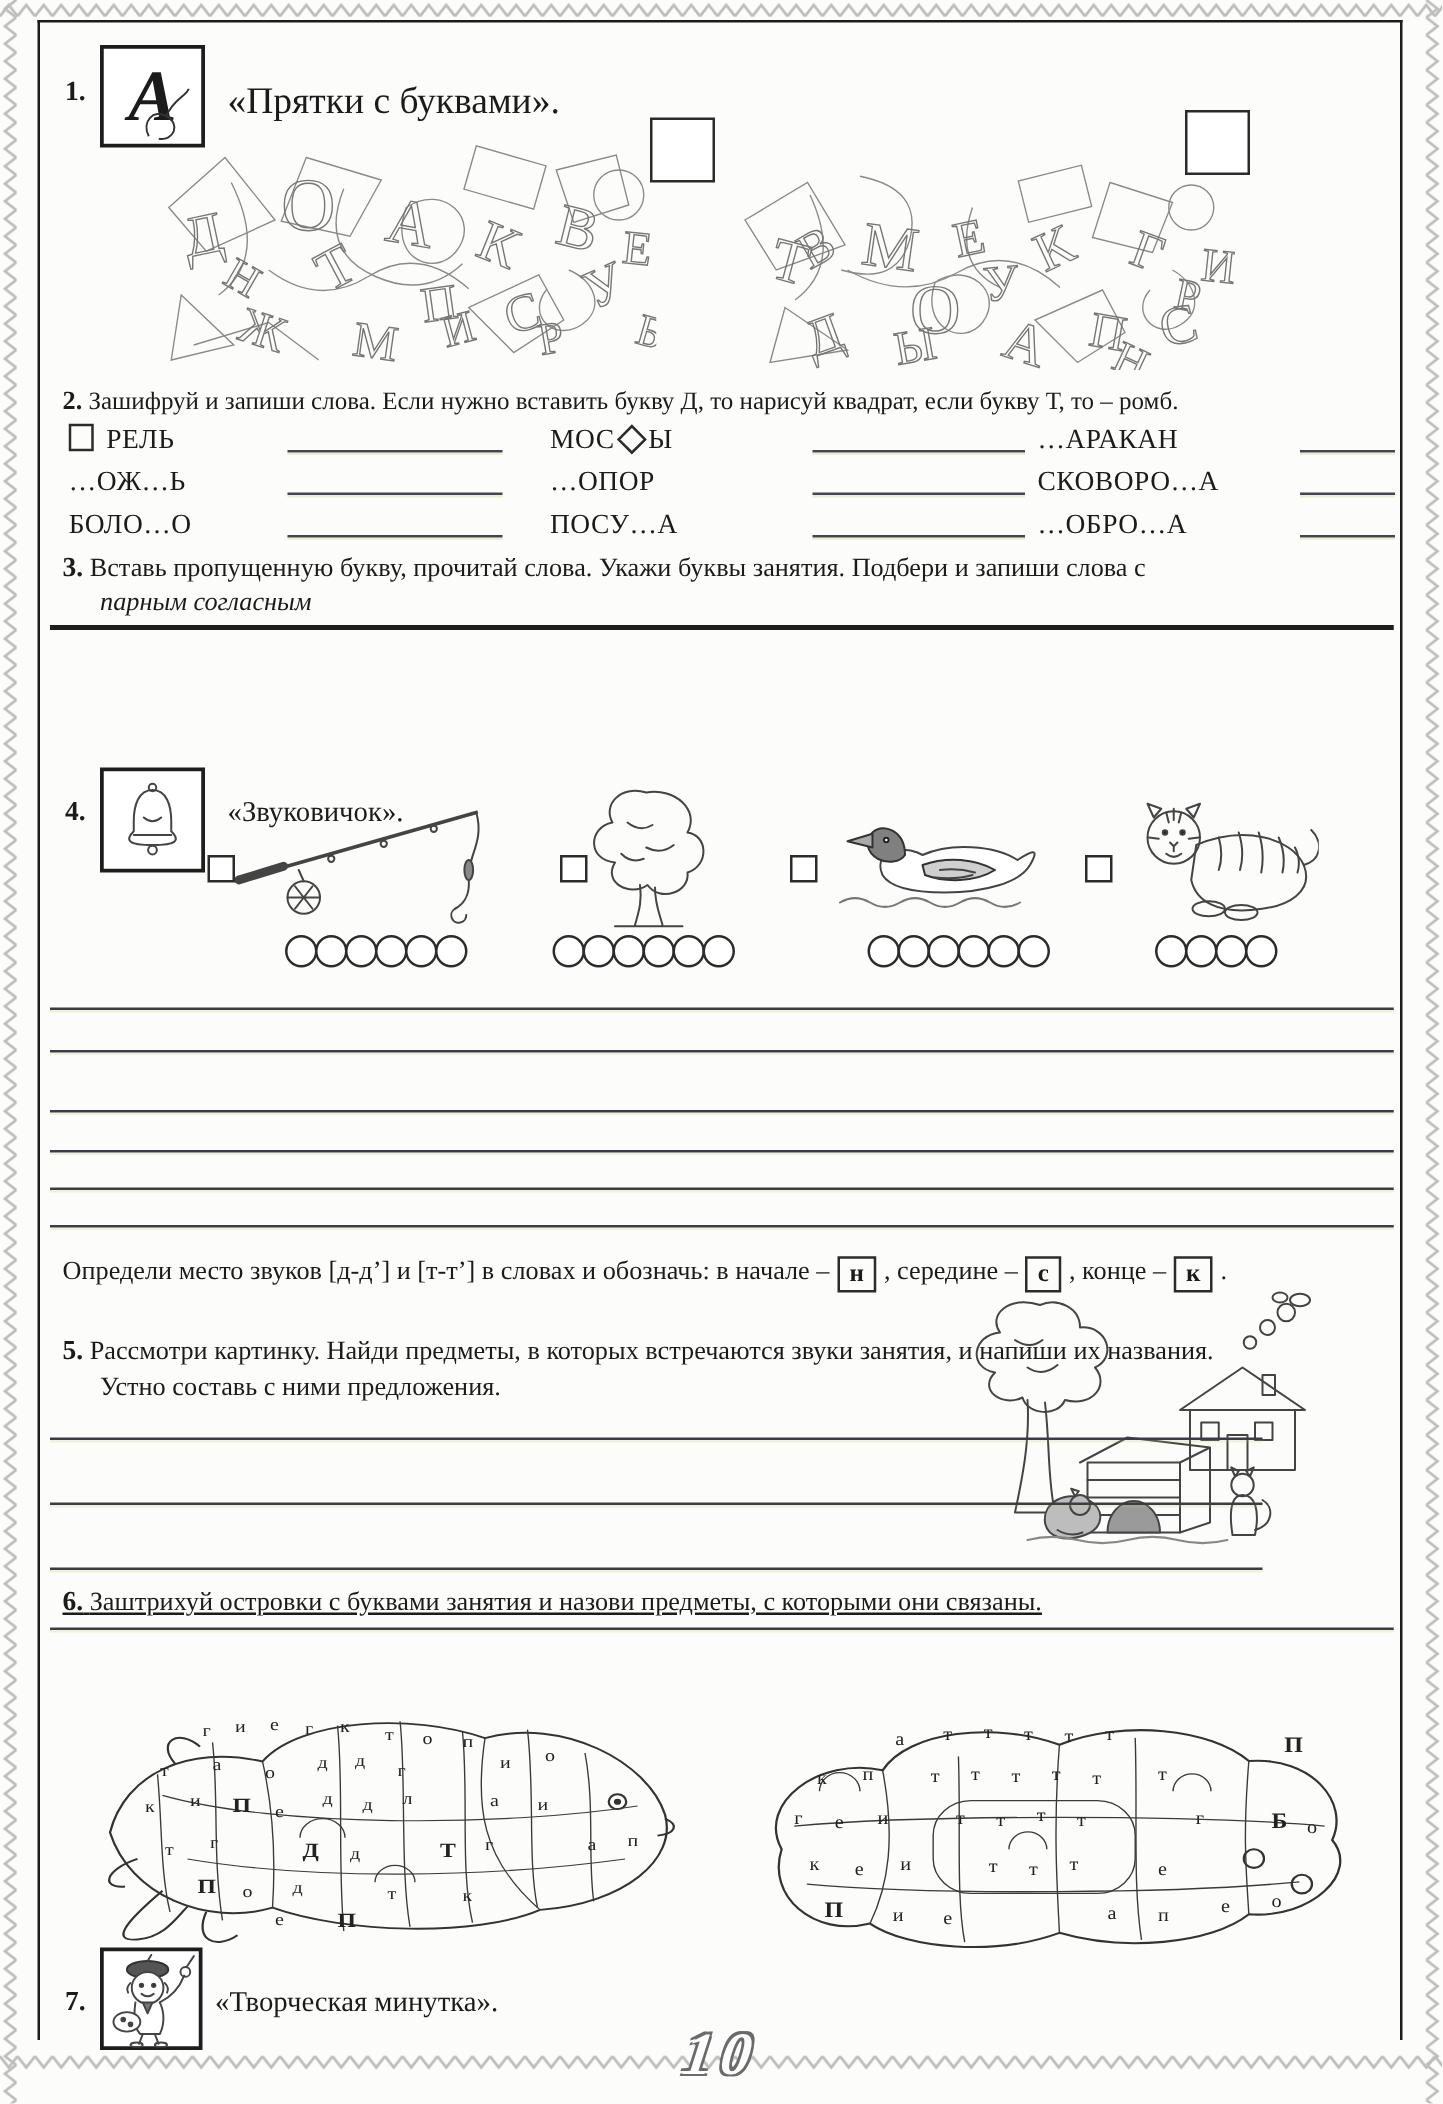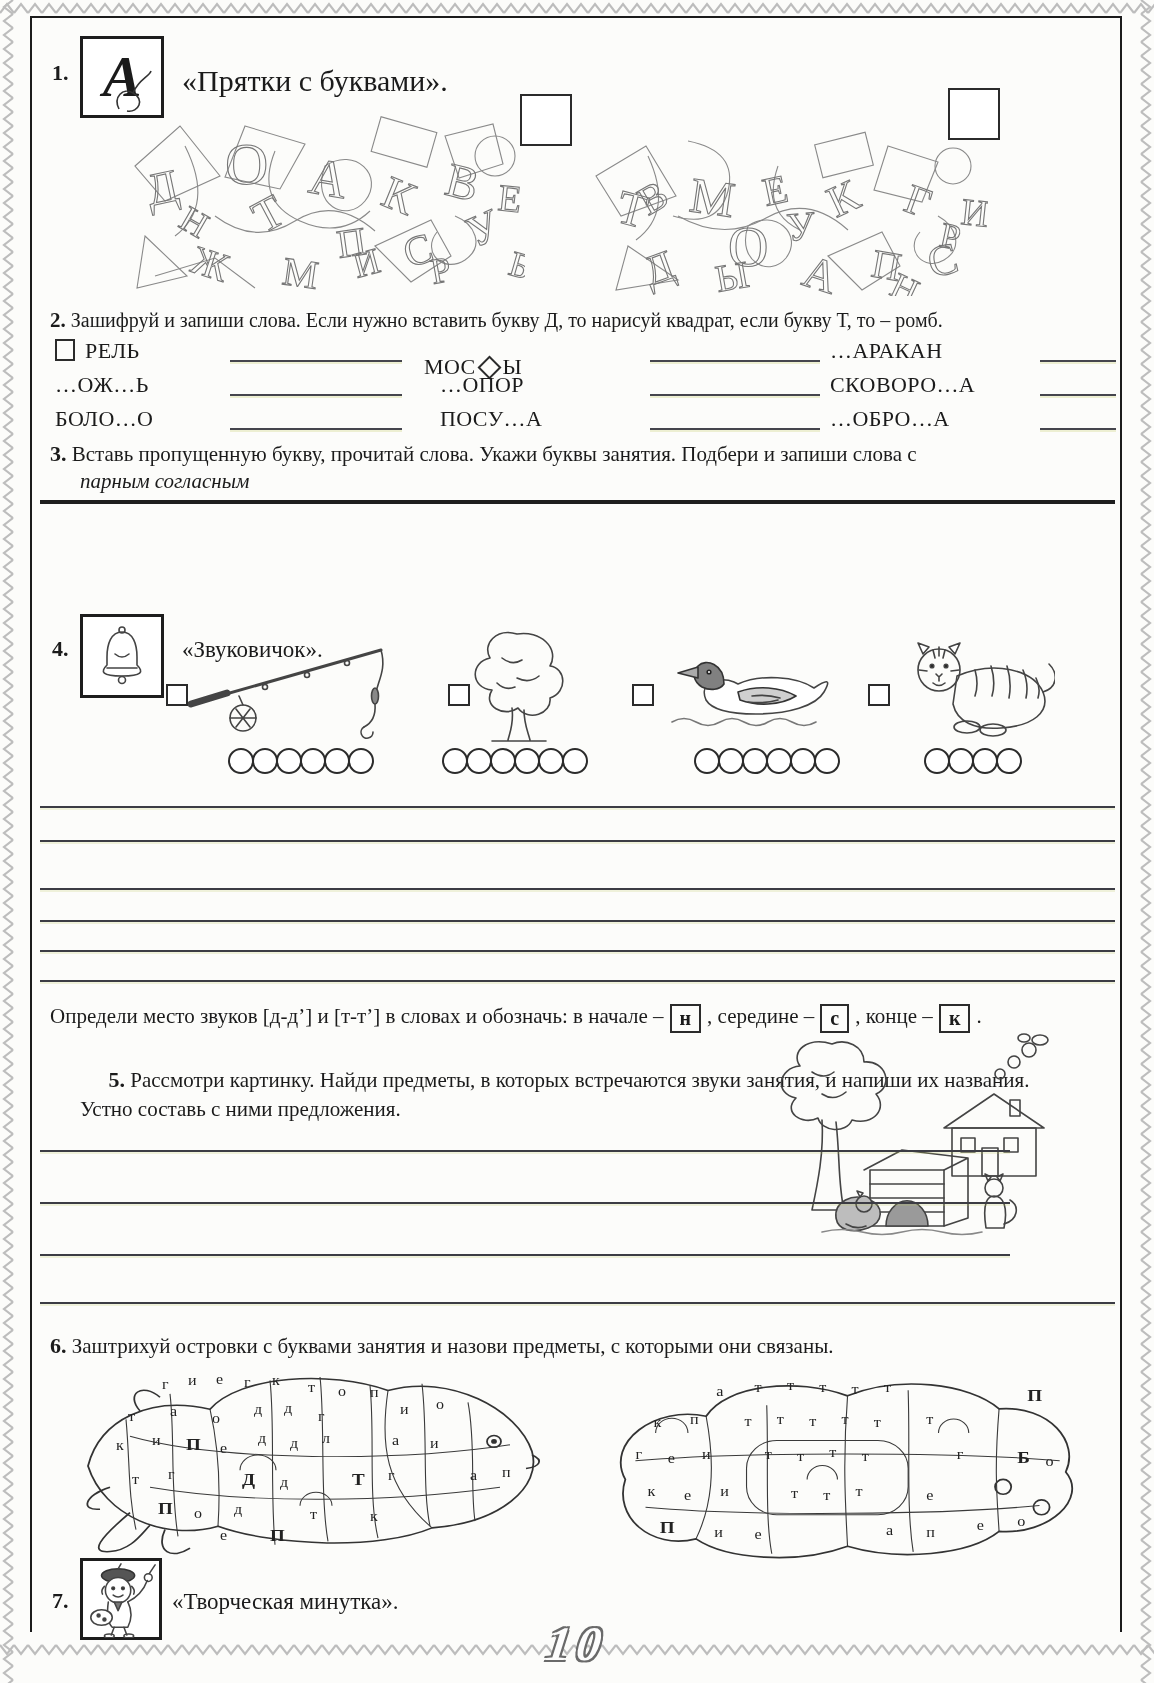--- a/index.html
+++ b/index.html
@@ -152,21 +152,21 @@
 </svg>
 <div class="ansbox" style="left:948px;top:88px;width:52px;height:52px;"></div>
 
 <div class="abs" style="left:50px;top:308px;width:1065px;font-size:20px;white-space:nowrap;">
   <span class="num" style="font-size:21px;">2.</span>
   <span>Зашифруй и запиши слова.  Если нужно вставить букву Д, то нарисуй квадрат, если  букву Т, то – ромб.</span>
 </div>
 
 <div class="abs word" style="left:55px;top:338px;"><span class="sqsym"></span><span>РЕЛЬ</span></div>
 <div class="blank abs" style="left:230px;top:360px;width:172px;"></div>
-<div class="abs word" style="left:424px;top:338px;margin-top:16px;"><span>МОС</span><span class="diamond"></span><span>Ы</span></div>
+<div class="abs word" style="left:440px;top:338px;"><span>МОС</span><span class="diamond"></span><span>Ы</span></div>
 <div class="blank abs" style="left:650px;top:360px;width:170px;"></div>
 <div class="abs word" style="left:830px;top:338px;"><span>…АРАКАН</span></div>
 <div class="blank abs" style="left:1040px;top:360px;width:76px;"></div>
 
 <div class="abs word" style="left:55px;top:372px;"><span>…ОЖ…Ь</span></div>
 <div class="blank abs" style="left:230px;top:394px;width:172px;"></div>
 <div class="abs word" style="left:440px;top:372px;"><span>…ОПОР</span></div>
 <div class="blank abs" style="left:650px;top:394px;width:170px;"></div>
 <div class="abs word" style="left:830px;top:372px;"><span>СКОВОРО…А</span></div>
 <div class="blank abs" style="left:1040px;top:394px;width:76px;"></div>
@@ -282,21 +282,21 @@
 <div class="wline" style="left:40px;top:840px;width:1075px;"></div>
 <div class="wline" style="left:40px;top:888px;width:1075px;"></div>
 <div class="wline" style="left:40px;top:920px;width:1075px;"></div>
 <div class="wline" style="left:40px;top:950px;width:1075px;"></div>
 <div class="wline" style="left:40px;top:980px;width:1075px;"></div>
 
 <div class="abs" style="left:50px;top:1004px;width:1070px;font-size:21px;white-space:nowrap;">
   <span>Определи место звуков [д-д’] и [т-т’] в словах и обозначь:  в начале –</span><span class="boxletter">н</span><span>,   середине –</span><span class="boxletter">с</span><span>,   конце –</span><span class="boxletter">к</span><span>.</span>
 </div>
 
-<div class="abs t" style="left:34px;top:1066px;width:1070px;white-space:nowrap;text-align:center;">
+<div class="abs t" style="left:50px;top:1066px;width:1070px;white-space:nowrap;">
   <span class="num">5.</span>
   <span>Рассмотри картинку. Найди предметы, в которых встречаются звуки занятия, и напиши их названия.</span>
 </div>
 <div class="abs t" style="left:80px;top:1096px;">Устно составь с ними предложения.</div>
 
 <svg class="abs" style="left:752px;top:1032px;" width="300" height="205" viewBox="0 0 300 205">
   <g class="sketch" stroke="#555">
     <path d="M80,12 C55,4 38,20 48,34 C26,36 22,62 44,66 C30,80 50,94 66,86 C70,100 94,102 100,88 C122,94 136,76 124,62 C142,54 134,28 112,30 C112,14 94,6 80,12 Z"></path>
     <path d="M60,40 q12,8 22,0 M70,62 q12,8 24,-2"></path>
     <path d="M70,88 C72,120 66,150 60,178 M84,90 C88,124 86,152 92,178 M60,178 L96,178"></path>
@@ -334,21 +334,21 @@
       <ellipse cx="272" cy="6" rx="6" ry="4"></ellipse>
     <path d="M70,200 q20,-5 40,0 t40,0 t40,0 t40,0" stroke="#888"></path>
   </g>
 </svg>
 
 <div class="wline" style="left:40px;top:1150px;width:970px;"></div>
 <div class="wline" style="left:40px;top:1202px;width:970px;"></div>
 <div class="wline" style="left:40px;top:1254px;width:970px;"></div>
 <div class="wline" style="left:40px;top:1302px;width:1075px;"></div>
 
-<div class="abs t" style="left:50px;top:1332px;width:1070px;white-space:nowrap;">
+<div class="abs t" style="left:50px;top:1267px;width:1070px;white-space:nowrap;text-decoration:underline;">
   <span class="num">6.</span>
   <span>Заштрихуй островки с буквами занятия и назови предметы, с которыми они связаны.</span>
 </div>
 
 <svg class="abs blob" style="left:70px;top:1360px;" width="490" height="195" viewBox="0 0 490 230" preserveAspectRatio="none">
   <g fill="none" stroke="#333" stroke-width="1.8">
     <path d="M18,125 C30,70 80,42 140,58 C170,18 260,12 318,36 C380,16 448,58 462,108 C472,150 430,192 362,198 C310,224 205,220 148,196 C95,214 34,184 18,125 Z"></path>
     <path d="M60,180 C30,210 18,228 40,226 C62,224 72,204 80,195"></path>
     <path d="M95,200 C85,226 102,236 120,222"></path>
     <path d="M40,150 C14,160 10,178 30,176"></path>

